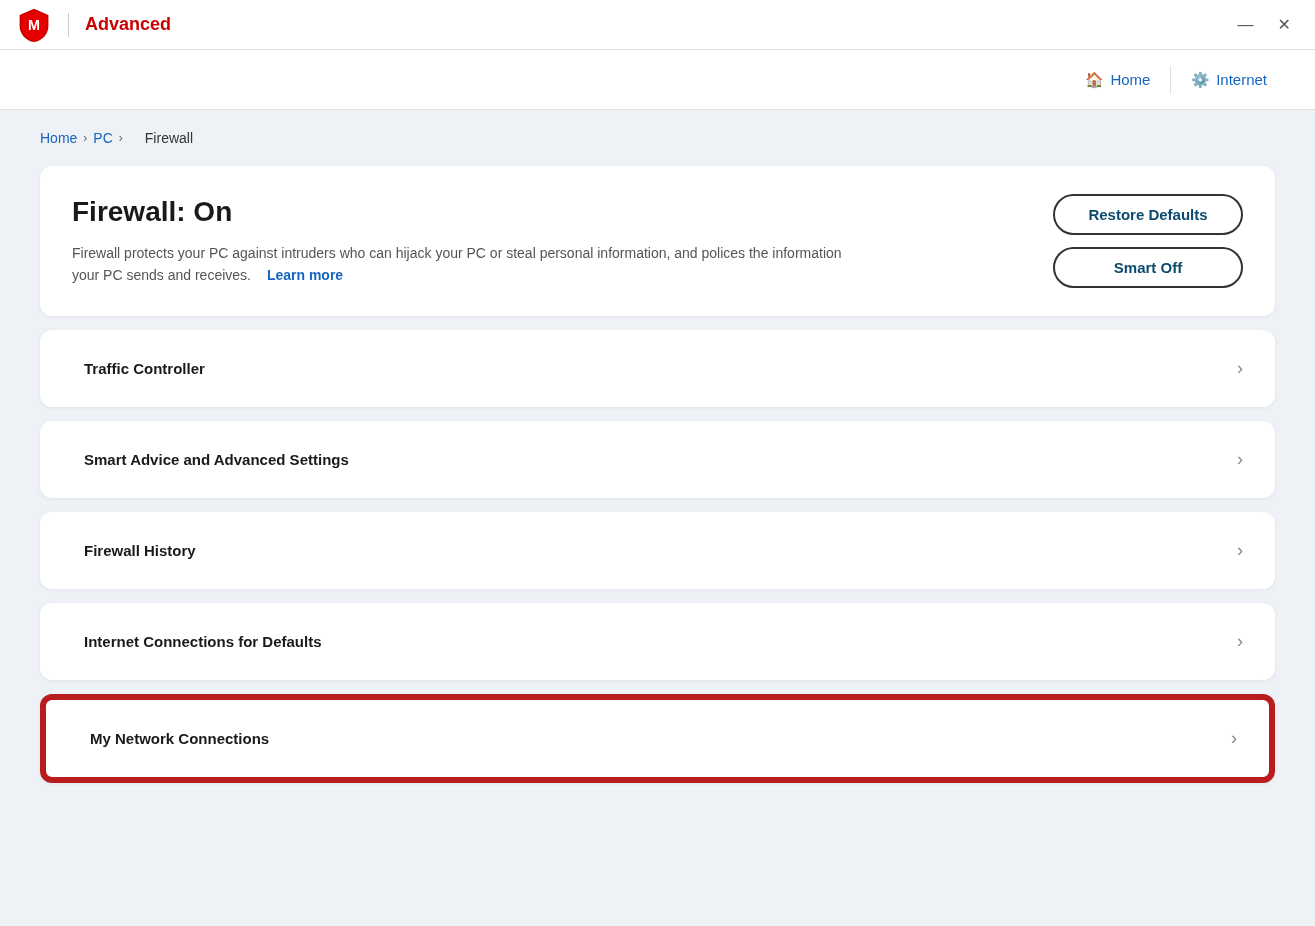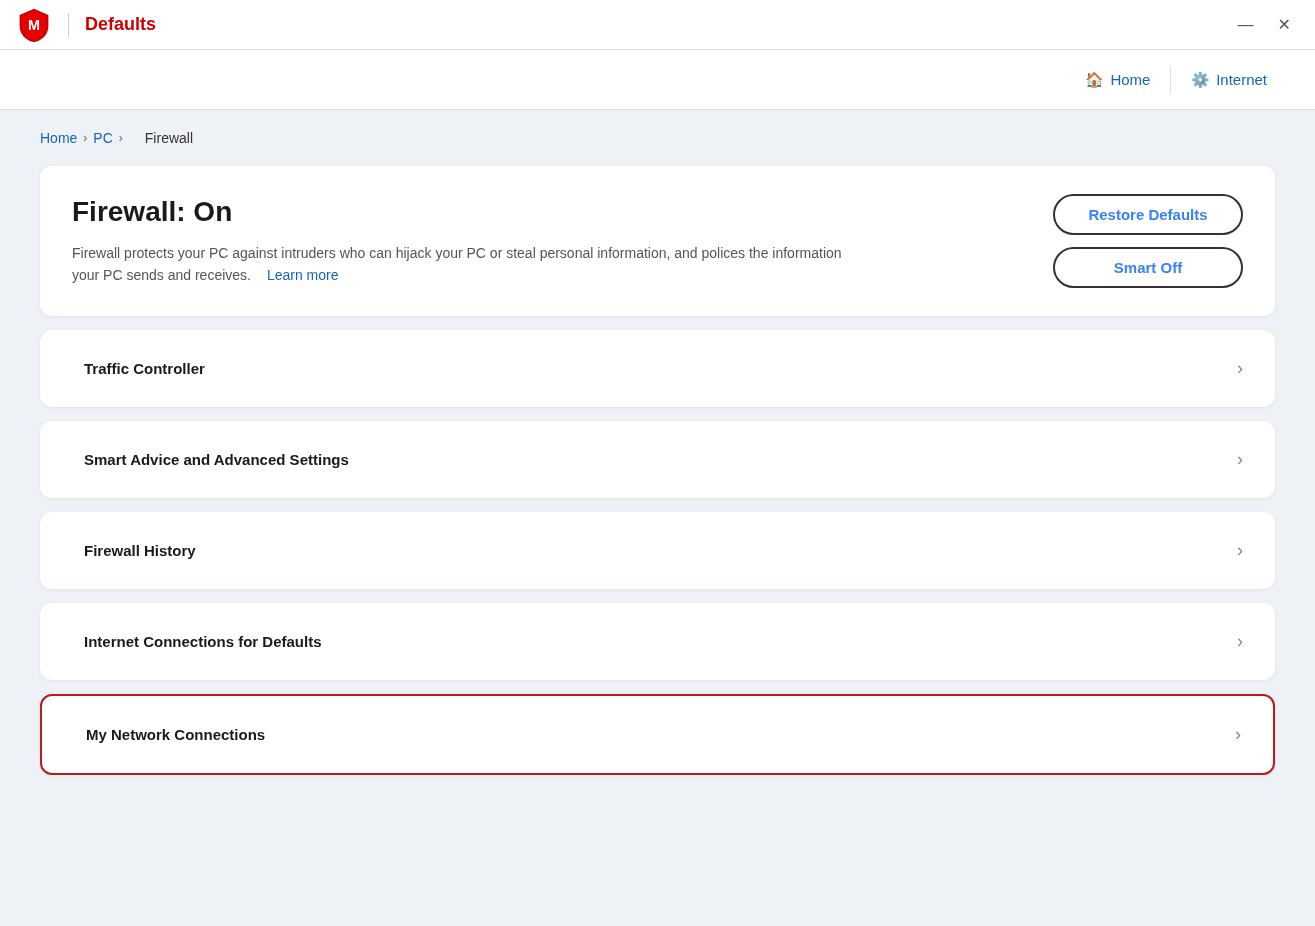--- a/index.html
+++ b/index.html
@@ -176,41 +176,41 @@
     }
 
     .firewall-desc {
       font-size: 14px;
       color: #555;
       line-height: 1.6;
     }
 
     .learn-more-link {
       color: #1565c0;
-      font-weight: 400;
+      font-weight: 700;
       cursor: pointer;
       text-decoration: none;
       padding-left: 12px;
     }
 
     .firewall-actions {
       display: flex;
       flex-direction: column;
       gap: 12px;
       align-items: flex-end;
     }
 
     .btn-outline {
       background: #ffffff;
       border: 2px solid #333;
       border-radius: 50px;
       padding: 10px 28px;
       font-size: 15px;
       font-weight: 600;
-      color: #3b82f6;
+      color: #0c4a6e;
       cursor: pointer;
       min-width: 190px;
       text-align: center;
       transition: background 0.15s;
     }
 
     
     .list-card {
       display: flex;
       justify-content: space-between;
@@ -224,21 +224,21 @@
       color: #1a1a1a;
     }
 
     .chevron-icon {
       font-size: 18px;
       color: #888;
     }
 
     
     .network-card {
-      border: 2px solid #b91c1c;
+      border: 6px solid #b91c1c;
       background: #ffffff;
     }
 
     
     .main-content::-webkit-scrollbar {
       width: 8px;
     }
     .main-content::-webkit-scrollbar-track {
       background: #ddd;
     }
@@ -255,21 +255,21 @@
   <div class="title-bar">
     <div class="title-bar-left">
       <div class="mcafee-logo">
 
         <svg class="mcafee-shield" viewBox="0 0 40 40" fill="none" xmlns="http://www.w3.org/2000/svg">
           <path d="M20 2L4 9v12c0 9 7 16.5 16 18 9-1.5 16-9 16-18V9L20 2z" fill="#cc0000"></path>
           <path d="M20 4L6 10.5V21c0 8 6.5 15 14 16.5C27.5 36 34 29 34 21V10.5L20 4z" fill="#e60000"></path>
           <text x="20" y="26" text-anchor="middle" fill="white" font-size="16" font-weight="bold" font-family="Arial">M</text>
         </svg>
         <div class="title-divider"></div>
-        <span class="app-title">Defaults</span>
+        <span class="app-title">Advanced</span>
       </div>
     </div>
     <div class="title-bar-right">
       <button class="window-btn">—</button>
       <button class="window-btn">✕</button>
     </div>
   </div>
 
   <div class="nav-bar">
     <button class="nav-item">

